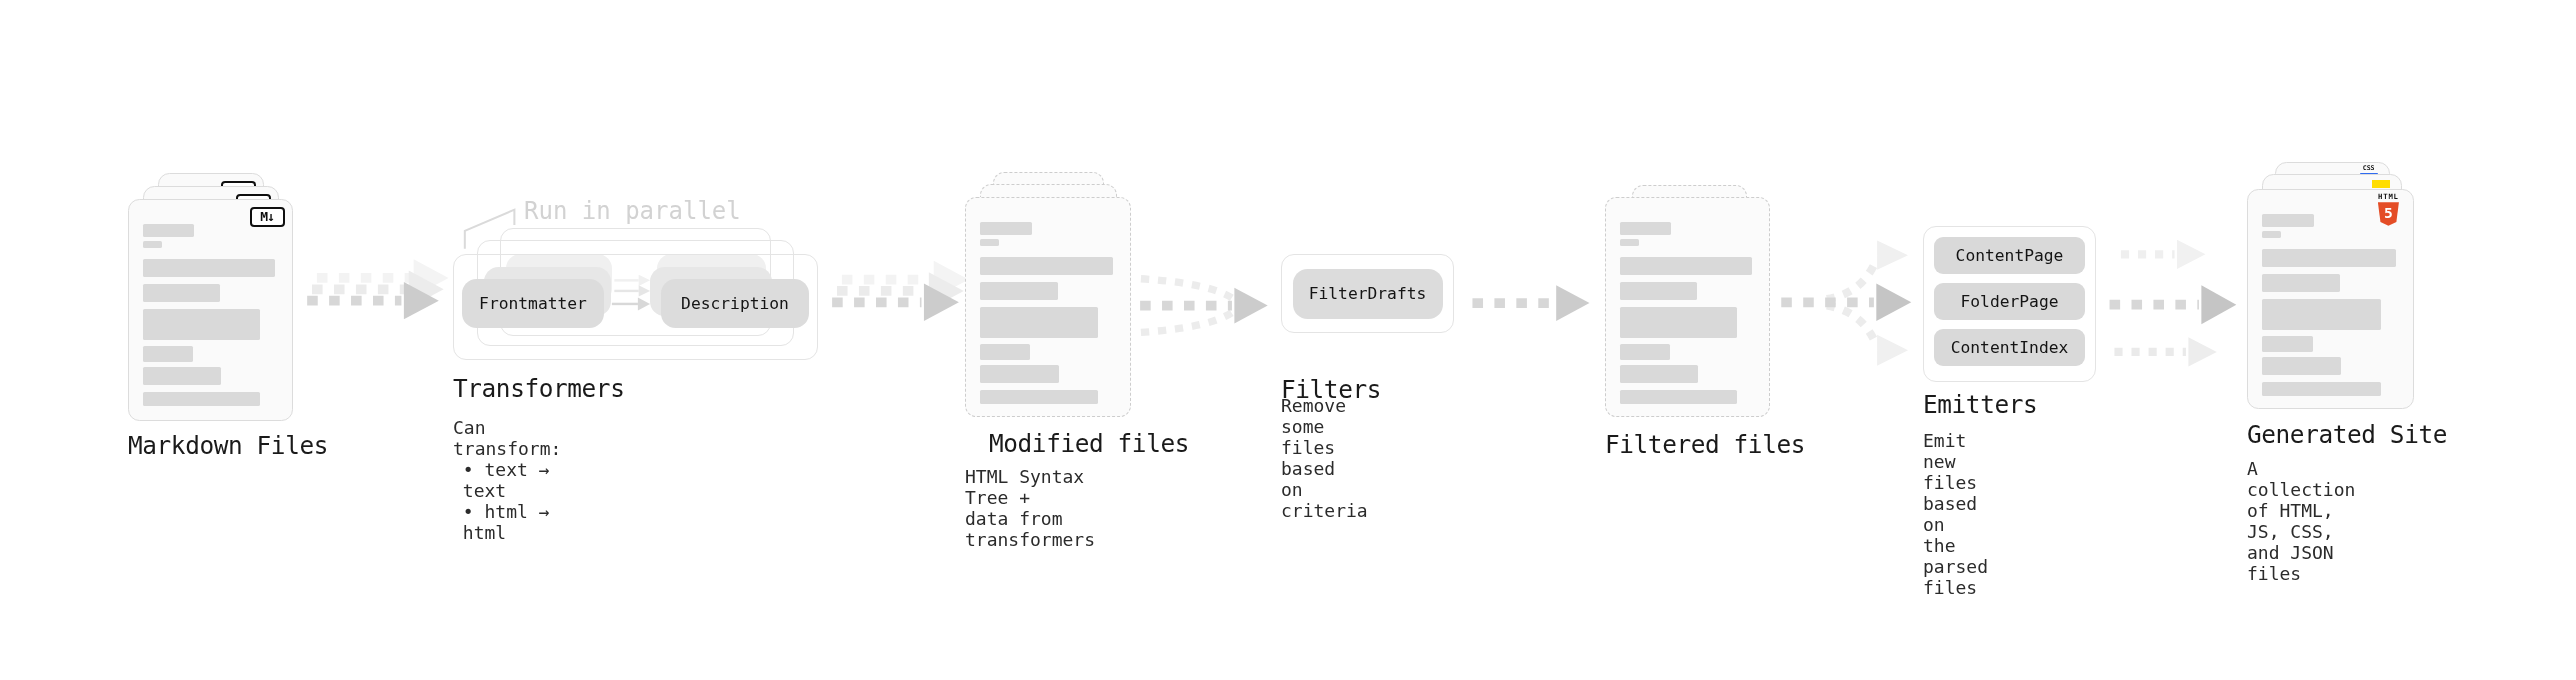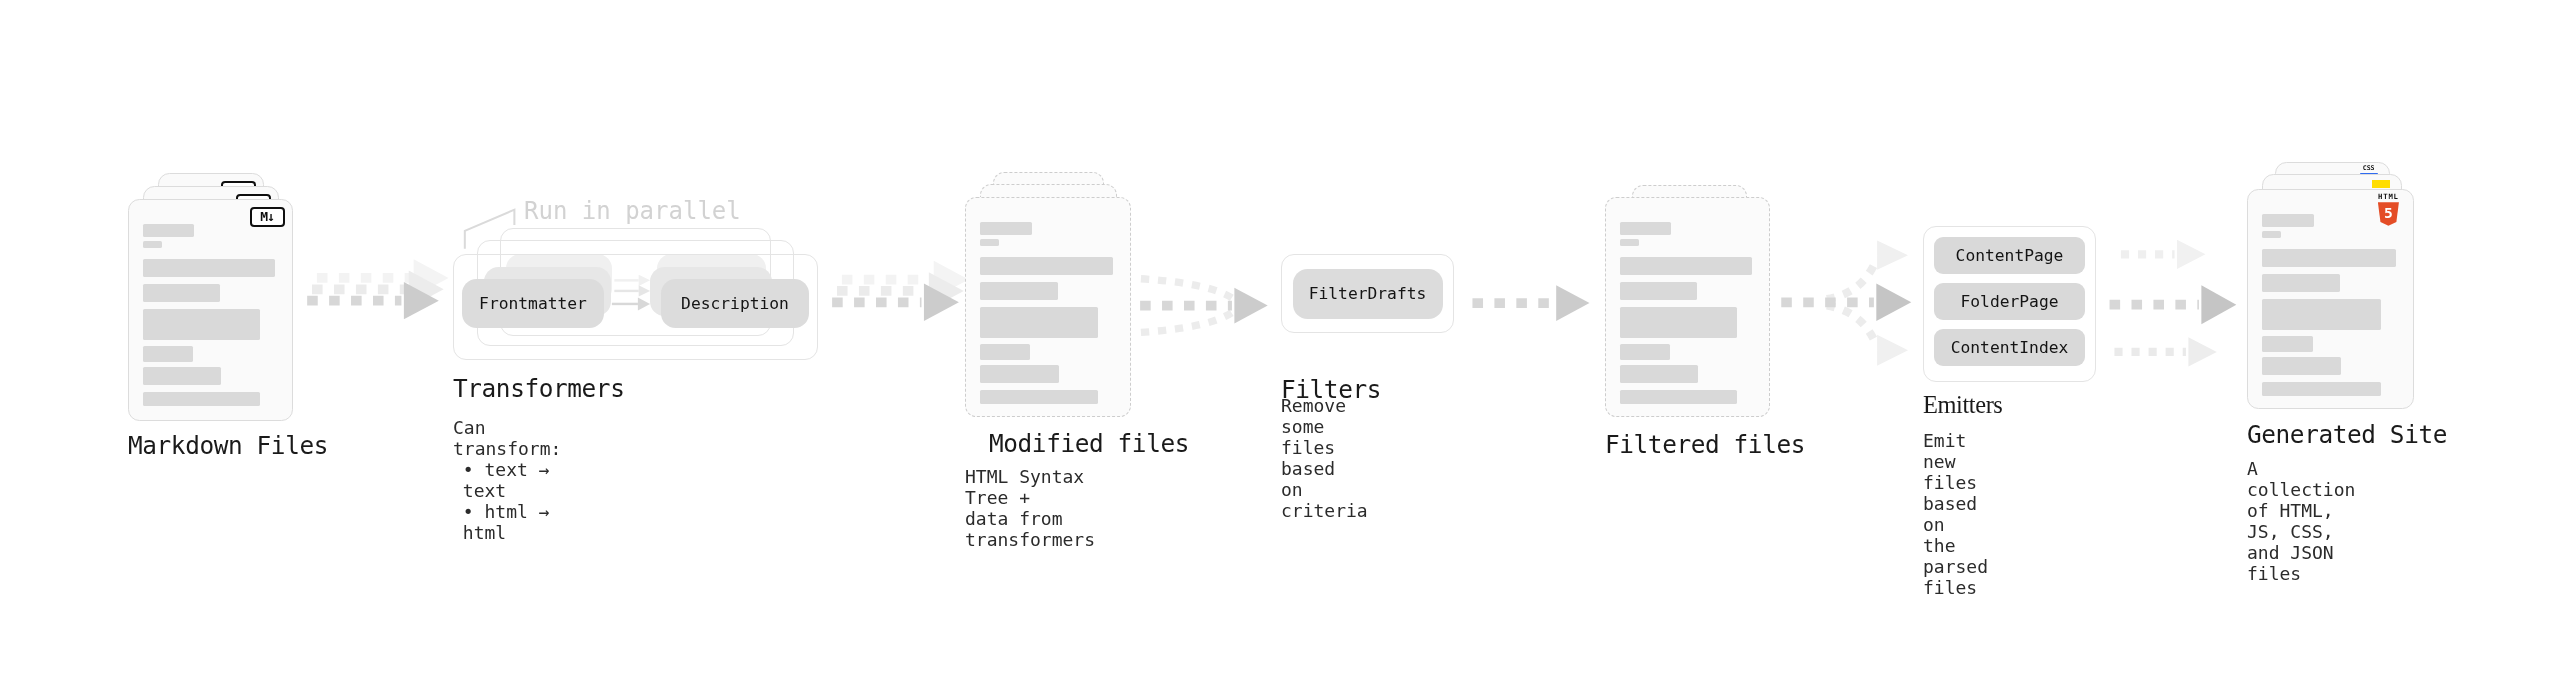--- a/index.html
+++ b/index.html
@@ -226,21 +226,21 @@
     </div>
     <div class="label" style="left:1605px;top:431px;">Filtered files</div>
   </div>
 
   <div class="node">
     <div class="emit-box">
       <div class="emit-pill">ContentPage</div>
       <div class="emit-pill">FolderPage</div>
       <div class="emit-pill">ContentIndex</div>
     </div>
-    <div class="label" style="left:1923px;top:391px;font-family:Liberation Serif, serif;">Emitters</div>
+    <div class="label" style="left:1923px;top:391px;">Emitters</div>
     <div class="desc" style="left:1923px;top:430px;">Emit new files based on
 the parsed files</div>
   </div>
 
   <div class="node">
     <div class="doc-card z1" style="left:2275px;top:162px;width:115px;height:222px;">
       <div class="css-logo">
         <div class="css-word">CSS</div>
         <div class="css-bar"></div>
       </div>

